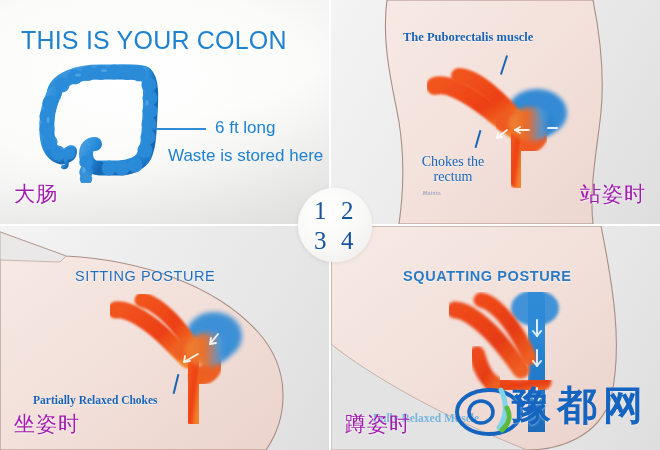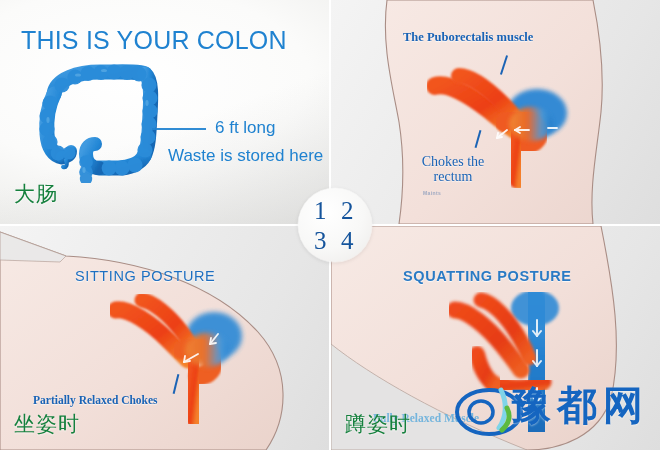--- a/index.html
+++ b/index.html
@@ -69,21 +69,21 @@
   
   .body-bg {
     position:absolute; inset:0;
     background:linear-gradient(120deg,#f4f4f4 0%,#ededed 35%,#e6e6e6 70%,#dedede 100%);
   }
   .body-shape {
     position:absolute; inset:0;
   }
   .cn-label {
     position:absolute;
-    font-size:21px; color:#15803d; font-weight:400;
+    font-size:21px; color:#a21caf; font-weight:400;
     letter-spacing:1px;
     text-shadow:0 1px 2px rgba(255,255,255,0.75);
     z-index:25;
   }
 
   
   .p2-title {
     position:absolute; left:72px; top:30px;
     font-size:12.5px; font-weight:bold; color:#1a63b5;
     font-family:"Liberation Serif", serif;
@@ -306,20 +306,21 @@
           <path d="M88 72 L93 69"></path>
           <path d="M88 72 L93 75"></path>
         <path d="M130 70 L121 70"></path>
       </g>
     </svg>
 
     <div class="lead-line" style="left:146px; top:130px; height:18px; transform:rotate(16deg);"></div>
     <div class="p2-sub">Chokes the rectum</div>
     <div class="p2-tiny">Maints</div>
 
+    <div class="cn-label" style="right:14px; bottom:16px;">站姿时</div>
   </div>
 
   <div class="panel" id="panel-3">
     <div class="body-bg"></div>
     <svg class="body-shape" viewBox="0 0 329 224" preserveAspectRatio="none">
       <defs>
         <linearGradient id="skin3" x1="0" y1="0" x2="1" y2="1">
           <stop offset="0%" stop-color="#f7eae5"></stop>
           <stop offset="55%" stop-color="#f2dfd9"></stop>
           <stop offset="100%" stop-color="#ead3cb"></stop>

